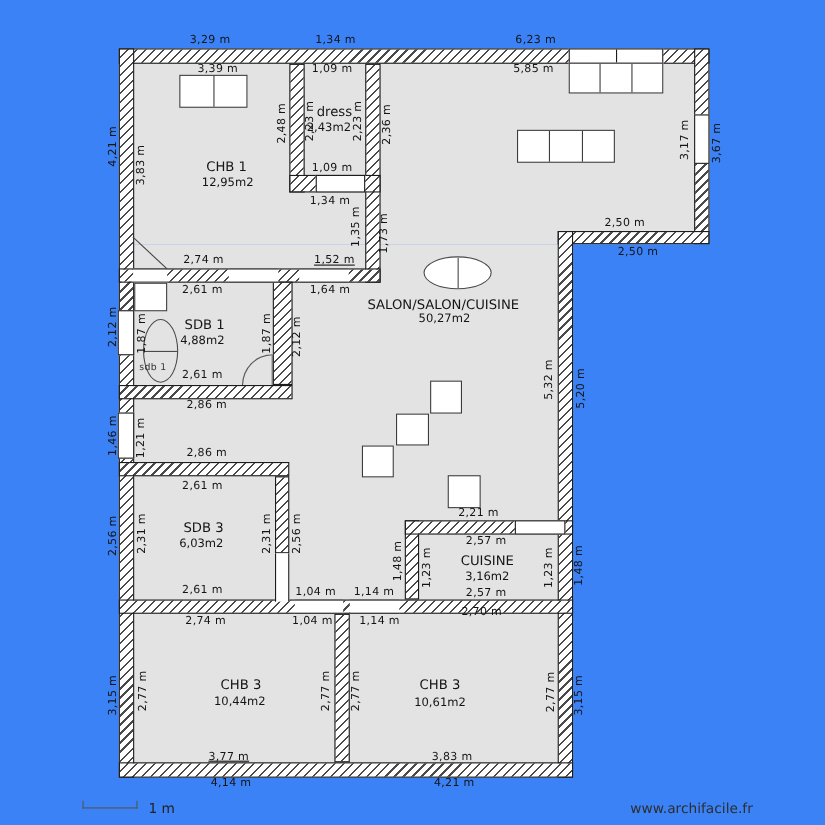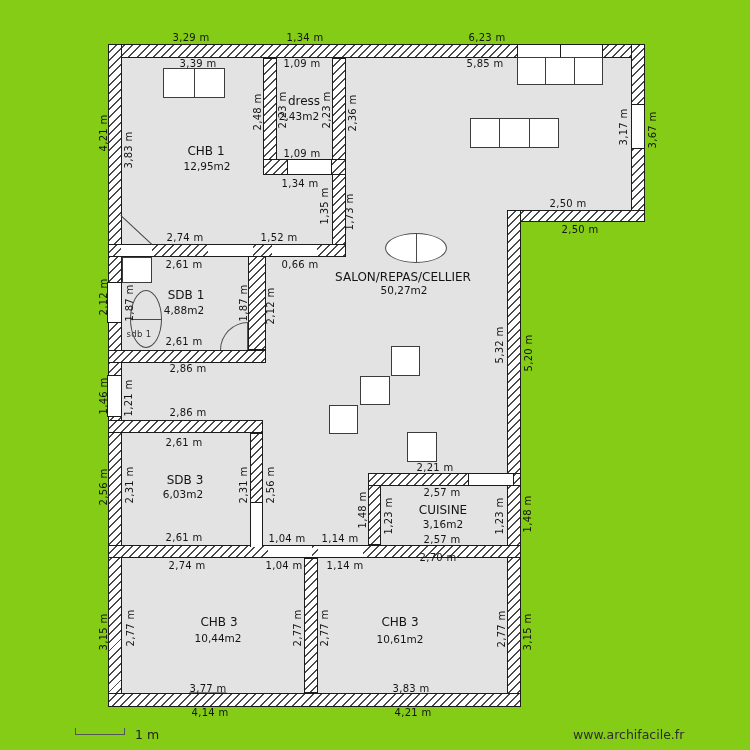--- a/index.html
+++ b/index.html
@@ -1,16 +1,16 @@
 <!DOCTYPE html>
 <html><head>
 <meta charset="utf-8">
 <style>
   html,body{margin:0;padding:0;background:#fff;}
-  #canvas{position:relative;width:750px;height:750px;background:#84cc16;overflow:hidden;
+  #canvas{position:relative;width:750px;height:750px;background:#3b82f6;overflow:hidden;
           font-family:"DejaVu Sans","Liberation Sans",sans-serif;color:#141414;}
   .floor{position:absolute;background:#e3e3e3;}
   .wall{position:absolute;border:1px solid #1c1c1c;box-sizing:border-box;
         background:repeating-linear-gradient(135deg,#ffffff 0px,#ffffff 4.4px,#4a4a4a 4.4px,#4a4a4a 5.8px);}
   .gap-h{position:absolute;background:#fff;border-top:1px solid #1c1c1c;border-bottom:1px solid #1c1c1c;box-sizing:border-box;}
   .gap-v{position:absolute;background:#fff;border-left:1px solid #1c1c1c;border-right:1px solid #1c1c1c;box-sizing:border-box;}
   .win{position:absolute;background:#fff;border:1px solid #1c1c1c;box-sizing:border-box;}
   .furn{position:absolute;background:#fff;border:1.4px solid #3c3c3c;box-sizing:border-box;display:flex;}
   .furn>div{flex:1;border-left:1.2px solid #3c3c3c;}
   .furn>div:first-child{border-left:none;}
@@ -108,23 +108,23 @@
   <div id="labels">
       <span class="dim" style="left: 191px; top: 37px;">3,29 m</span>
       <span class="dim" style="left: 305px; top: 37px;">1,34 m</span>
       <span class="dim" style="left: 487px; top: 37px;">6,23 m</span>
       <span class="dim" style="left: 198px; top: 63px;">3,39 m</span>
       <span class="dim" style="left: 302px; top: 63px;">1,09 m</span>
       <span class="dim" style="left: 485px; top: 63px;">5,85 m</span>
       <span class="dim" style="left: 302px; top: 153px;">1,09 m</span>
       <span class="dim" style="left: 300px; top: 183px;">1,34 m</span>
       <span class="dim" style="left: 185px; top: 237px;">2,74 m</span>
-      <span class="dim" style="left: 279px; top: 237px;">1,52 m</span>
+      <span class="dim" style="left: 304px; top: 237px; text-decoration: underline;">1,52 m</span>
       <span class="dim" style="left: 184px; top: 264px;">2,61 m</span>
-      <span class="dim" style="left: 300px; top: 264px;">0,66 m</span>
+      <span class="dim" style="left: 300px; top: 264px;">1,64 m</span>
       <span class="dim" style="left: 568px; top: 203px;">2,50 m</span>
       <span class="dim" style="left: 580px; top: 229px;">2,50 m</span>
       <span class="dim" style="left: 184px; top: 341px;">2,61 m</span>
       <span class="dim" style="left: 188px; top: 368px;">2,86 m</span>
       <span class="dim" style="left: 188px; top: 412px;">2,86 m</span>
       <span class="dim" style="left: 184px; top: 442px;">2,61 m</span>
       <span class="dim" style="left: 184px; top: 537px;">2,61 m</span>
       <span class="dim" style="left: 287px; top: 538px;">1,04 m</span>
       <span class="dim" style="left: 340px; top: 538px;">1,14 m</span>
       <span class="dim" style="left: 187px; top: 565px;">2,74 m</span>
@@ -170,21 +170,21 @@
       <span class="dim rot" style="left: 499px; top: 345px;">5,32 m</span>
       <span class="dim rot" style="left: 528px; top: 353px;">5,20 m</span>
       <span class="dim rot" style="left: 623px; top: 127px;">3,17 m</span>
       <span class="dim rot" style="left: 652px; top: 130px;">3,67 m</span>
       <span class="room-name" style="left: 206px; top: 151px;">CHB 1</span>
       <span class="room-area" style="left: 207px; top: 166px;">12,95m2</span>
       <span class="room-name" style="left: 304px; top: 101px;">dress</span>
       <span class="room-area" style="left: 299px; top: 116px;">2,43m2</span>
       <span class="room-name" style="left: 186px; top: 295px;">SDB 1</span>
       <span class="room-area" style="left: 184px; top: 310px;">4,88m2</span>
-      <span class="room-name" style="left: 403px; top: 277px;">SALON/REPAS/CELLIER</span>
+      <span class="room-name" style="left: 403px; top: 277px;">SALON/SALON/CUISINE</span>
       <span class="room-area" style="left: 404px; top: 290px;">50,27m2</span>
       <span class="room-name" style="left: 185px; top: 480px;">SDB 3</span>
       <span class="room-area" style="left: 183px; top: 494px;">6,03m2</span>
       <span class="room-name" style="left: 443px; top: 510px;">CUISINE</span>
       <span class="room-area" style="left: 443px; top: 524px;">3,16m2</span>
       <span class="room-name" style="left: 219px; top: 622px;">CHB 3</span>
       <span class="room-area" style="left: 218px; top: 638px;">10,44m2</span>
       <span class="room-name" style="left: 400px; top: 622px;">CHB 3</span>
       <span class="room-area" style="left: 400px; top: 639px;">10,61m2</span>
     </div>

